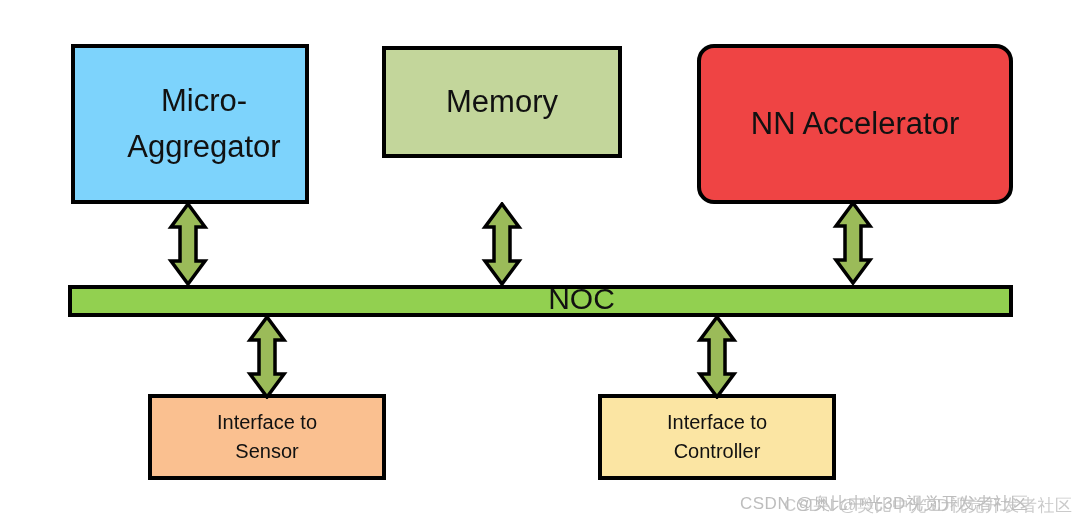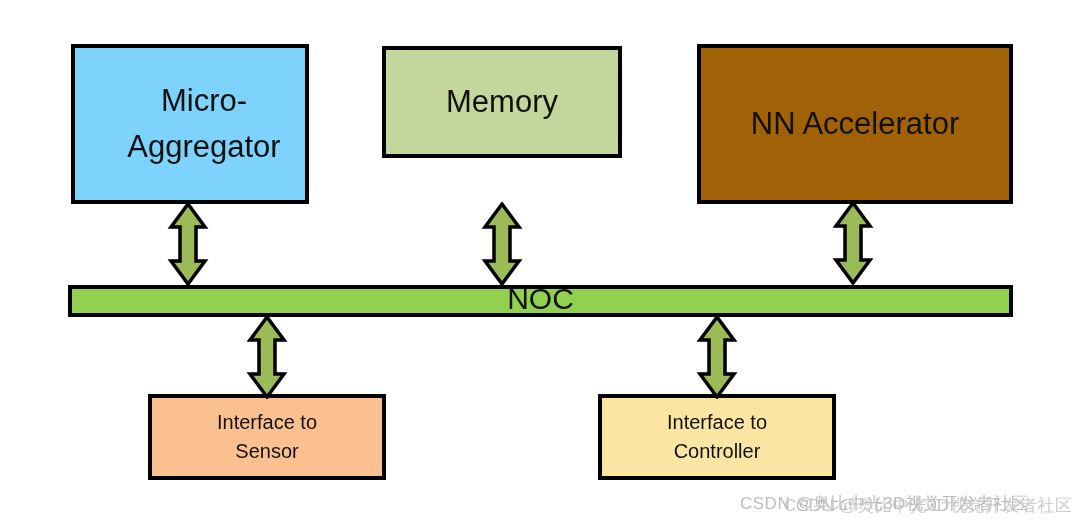--- a/index.html
+++ b/index.html
@@ -21,21 +21,21 @@
   #block-nn         { left:697px; top:44px;  width:316px; height:160px; }
   #block-sensor     { left:148px; top:394px; width:238px; height:86px; }
   #block-aggregator { left:598px; top:394px; width:238px; height:86px; }
 
   #noc-bar {
     position:absolute; left:68px; top:285px; width:945px; height:32px;
     box-sizing:border-box; border:4px solid #000;
   }
   #noc-label {
     position:absolute; left:68px; top:282px; width:945px;
-    text-align:center; font-size:30px; line-height:1.1; z-index:3;
+    text-align:center; font-size:30px; line-height:1.1; z-index:3;padding-left:41px;
   }
 
   .arrow { position:absolute; width:44px; height:84px; z-index:2; }
   #arrow-micro      { left:166px; top:202px; }
   #arrow-memory     { left:480px; top:202px; }
   #arrow-nn         { left:831px; top:201px; }
   #arrow-sensor     { left:245px; top:315px; }
   #arrow-aggregator { left:695px; top:315px; }
 
   .wm {
@@ -52,21 +52,21 @@
 
   <div class="block top-block" id="block-micro" style="background: #7dd3fc; padding-left: 28px;">
     <div class="line">Micro-</div>
     <div class="line">Aggregator</div>
   </div>
 
   <div class="block top-block" id="block-memory" style="background: rgb(195, 214, 155);">
     <div class="line">Memory</div>
   </div>
 
-  <div class="block top-block" id="block-nn" style="background: #a16207;">
+  <div class="block top-block" id="block-nn" style="background: #ef4444; border-radius: 17px;">
     <div class="line">NN Accelerator</div>
   </div>
 
   <div id="noc-bar" style="background: rgb(146, 208, 80);"></div>
   <div id="noc-label">NOC</div>
 
   <svg class="arrow" id="arrow-micro" viewBox="0 0 44 84">
     <polygon points="22,2 5,25 14,25 14,59 5,59 22,82 39,59 30,59 30,25 39,25" stroke="#000" stroke-width="3.5" fill="#9bbb59"></polygon>
   </svg>
   <svg class="arrow" id="arrow-memory" viewBox="0 0 44 84">

